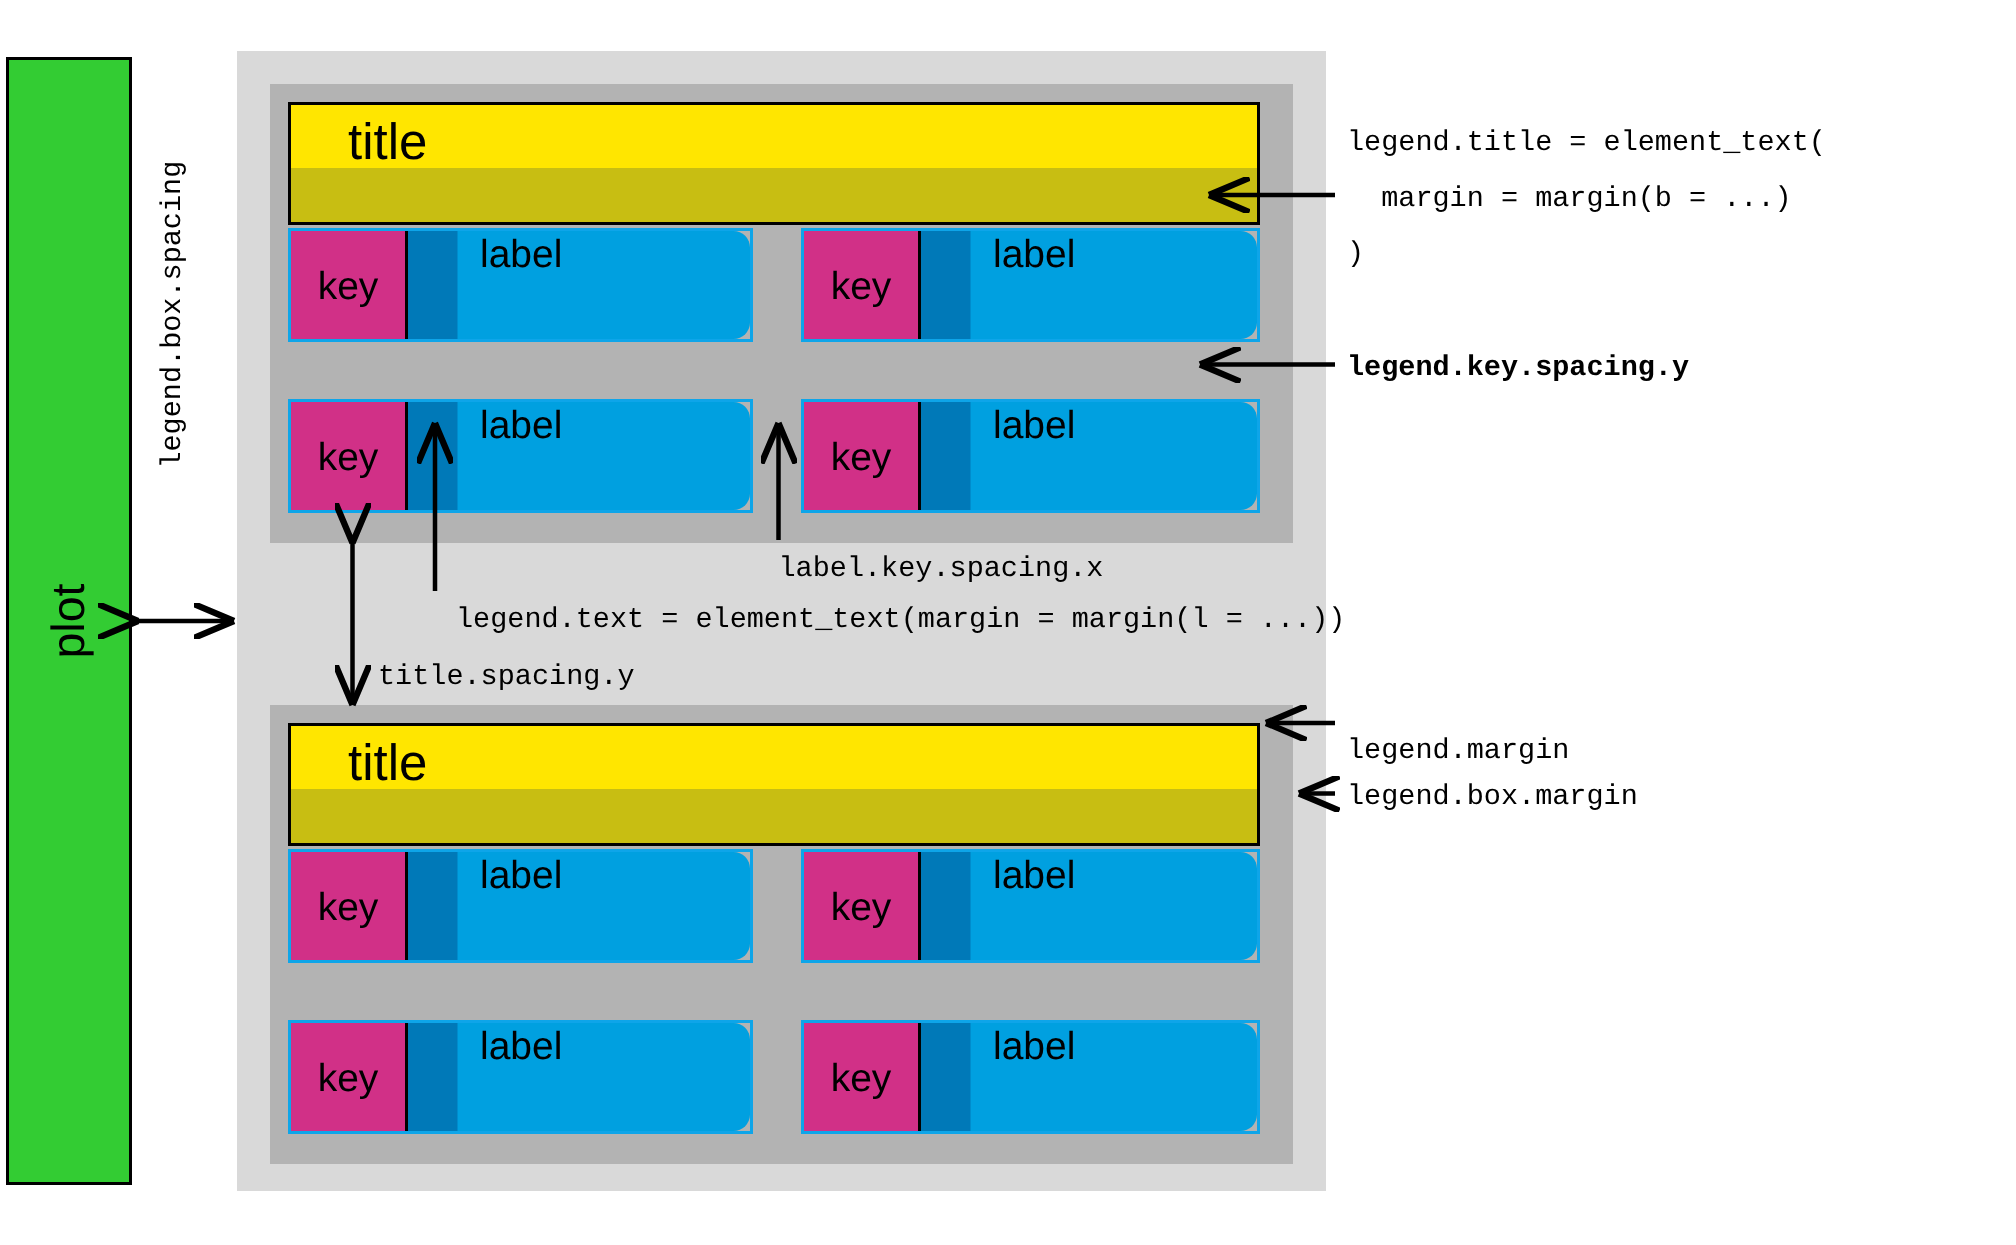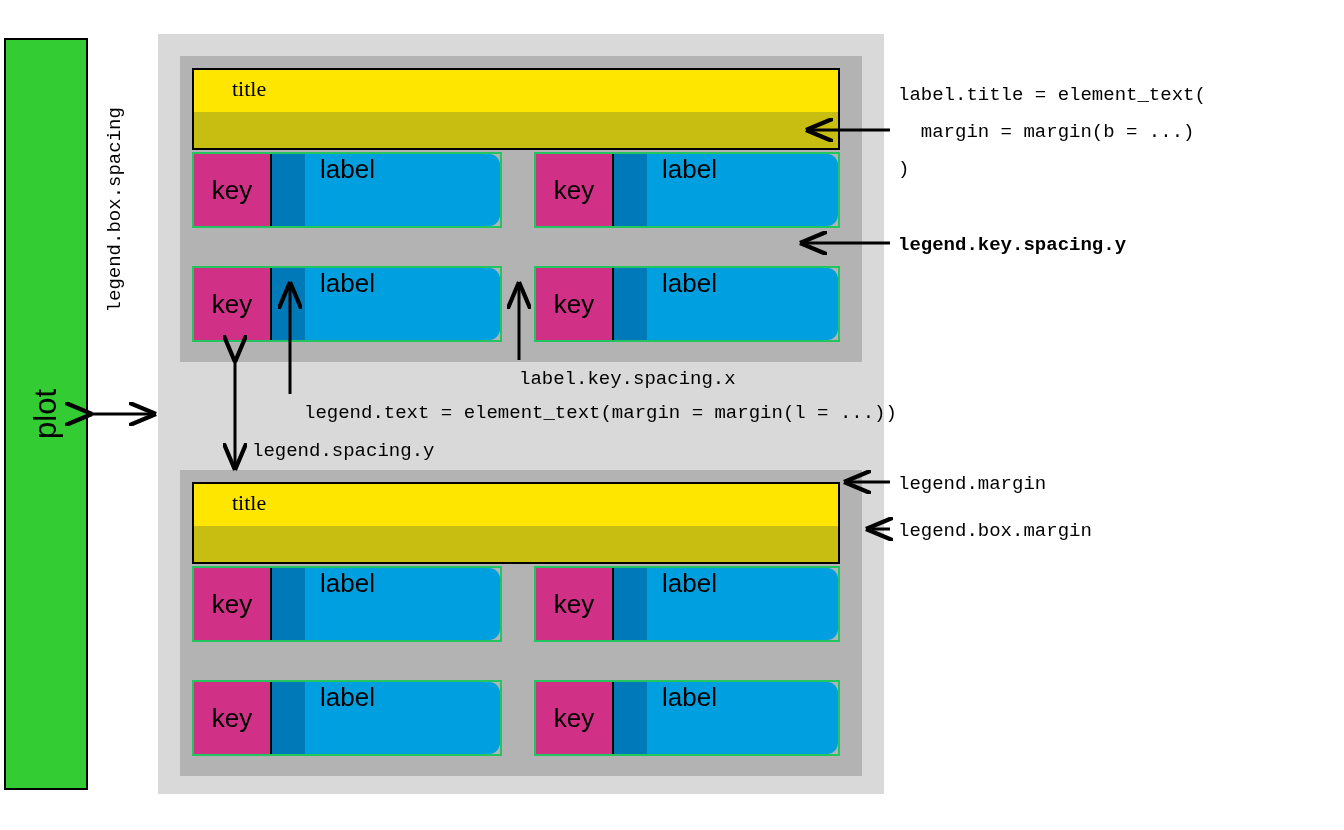--- a/index.html
+++ b/index.html
@@ -57,37 +57,37 @@
   }
   #legend-margin-top   { left: 180px; top:  56px; width: 682px; height: 306px; }
   #legend-margin-bottom{ left: 180px; top: 470px; width: 682px; height: 306px; }
 
   
   .legend-title-wrap {
     border: 2px solid #000000;
     background: #ffe600;
   }
   .legend-title-text {
-    font-family: Liberation Serif, serif;
-    font-size: 22px;
+    font-family: Liberation Sans, sans-serif;
+    font-size: 34px;
     color: #000000;
     position: absolute;
     left: 38px;
     top: 6px;
   }
   .legend-title-marginband {
     position: absolute;
     left: 0; right: 0; bottom: 0;
     height: 36px;
     background: #c8be12;
   }
 
   
   .keyrow {
-    border: 2px solid #22c55e;
+    border: 2px solid #0ea5e9;
     display: flex;
     align-items: stretch;
   }
   .key-cell {
     background: #d13087;
     border-right: 2px solid #000000;
     display: flex; align-items: center; justify-content: center;
   }
   .label-cell {
     background: #00a0e0;
@@ -226,33 +226,33 @@
 <div class="abs keyrow" style="left:534px; top:680px; width:306px; height:76px;">
   <div class="key-cell" style="width: 76px; background: rgb(209, 48, 135);">
     <span class="cell-text">key</span>
   </div>
   <div class="label-cell" style="background: rgb(0, 160, 224);">
     <div class="label-marginband" style="background: rgb(0, 121, 184);"></div>
     <span class="cell-text">label</span>
   </div>
 </div>
 
-<div class="abs anno" style="left:898px; top:82px;">label.title = element_text(</div>
+<div class="abs anno" style="left:898px; top:82px;">legend.title = element_text(</div>
 <div class="abs anno" style="left:898px; top:119px;">  margin = margin(b = ...)</div>
 <div class="abs anno" style="left:898px; top:156px;">)</div>
 
 <div class="abs anno" style="left:898px; top:232px;font-weight:bold;">legend.key.spacing.y</div>
 
 <div class="abs anno" style="left:519px; top:366px;">label.key.spacing.x</div>
 
 <div class="abs anno" style="left:304px; top:400px;">legend.text = element_text(margin = margin(l = ...))</div>
 
-<div class="abs anno" style="left:252px; top:438px;">legend.spacing.y</div>
-
-<div class="abs anno" style="left:898px; top:471px;">legend.margin</div>
+<div class="abs anno" style="left:252px; top:438px;">title.spacing.y</div>
+
+<div class="abs anno" style="left:898px; top:487px;">legend.margin</div>
 
 <div class="abs anno" style="left:898px; top:518px;">legend.box.margin</div>
 
 <svg class="abs" id="arrows" viewBox="0 0 1344 830" xmlns="http://www.w3.org/2000/svg">
   <defs>
     <marker id="ah" markerWidth="10" markerHeight="8" refX="9" refY="4" orient="auto" markerUnits="strokeWidth">
       <path d="M9,4 L0,0.2 M9,4 L0,7.8" stroke="#000" stroke-width="1.4" fill="none"></path>
     </marker>
   </defs>
 

